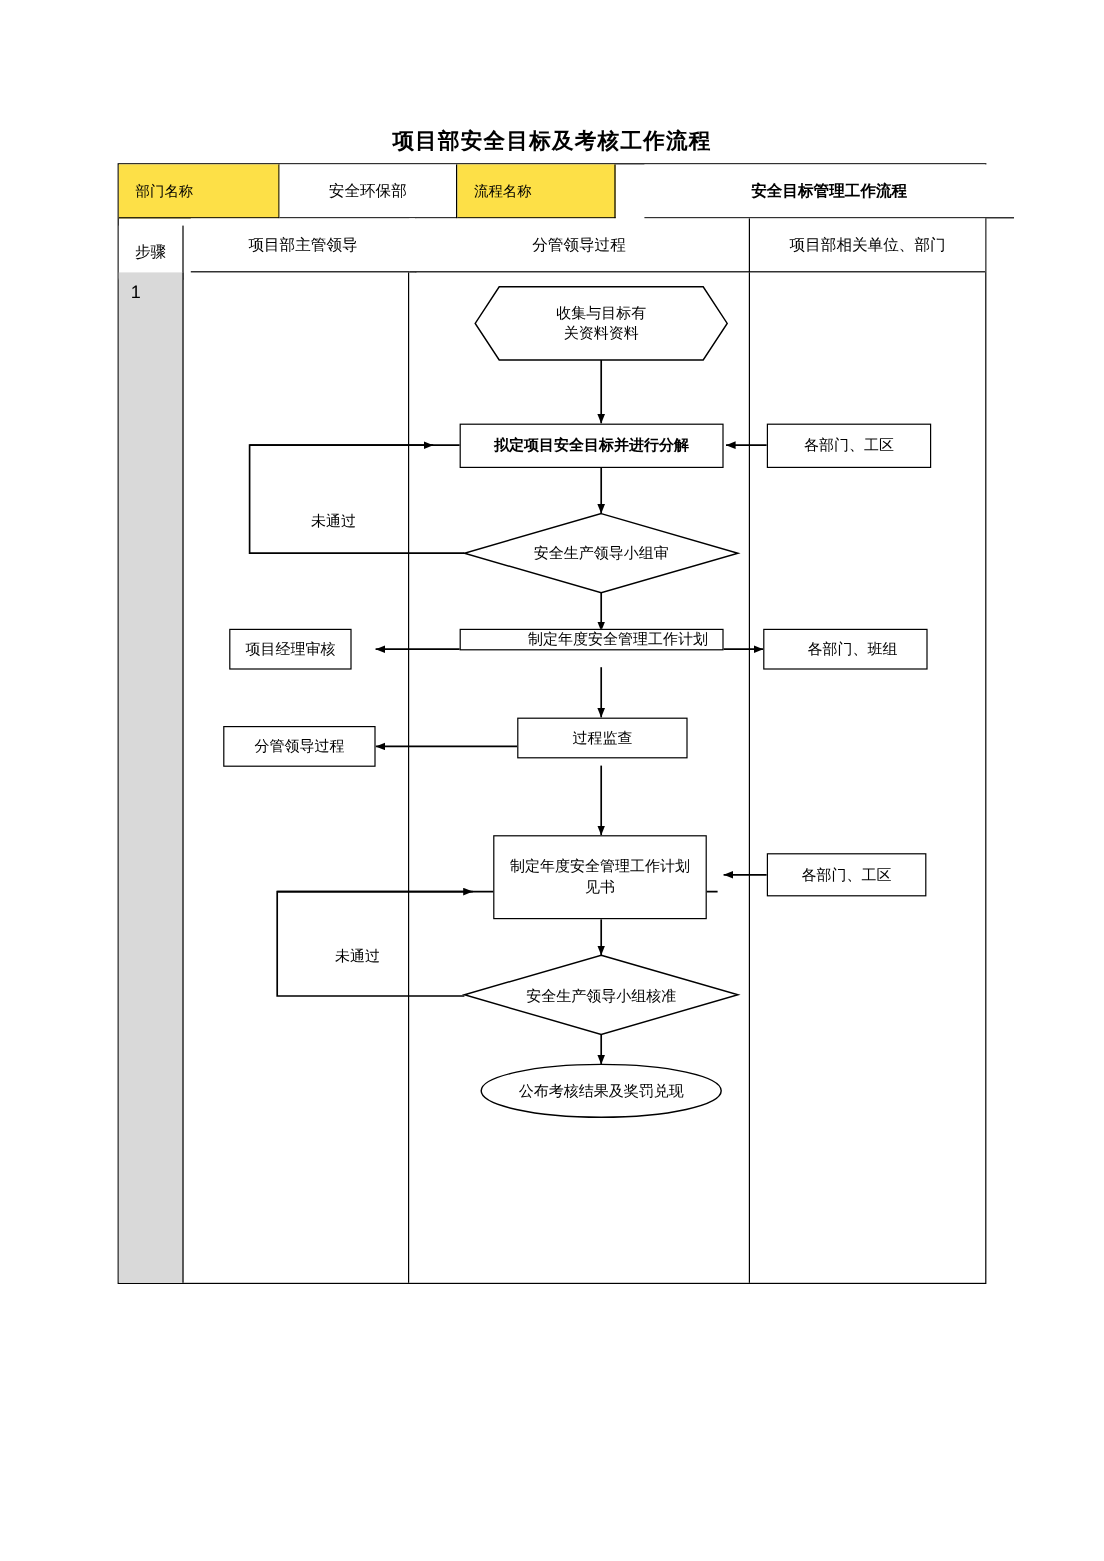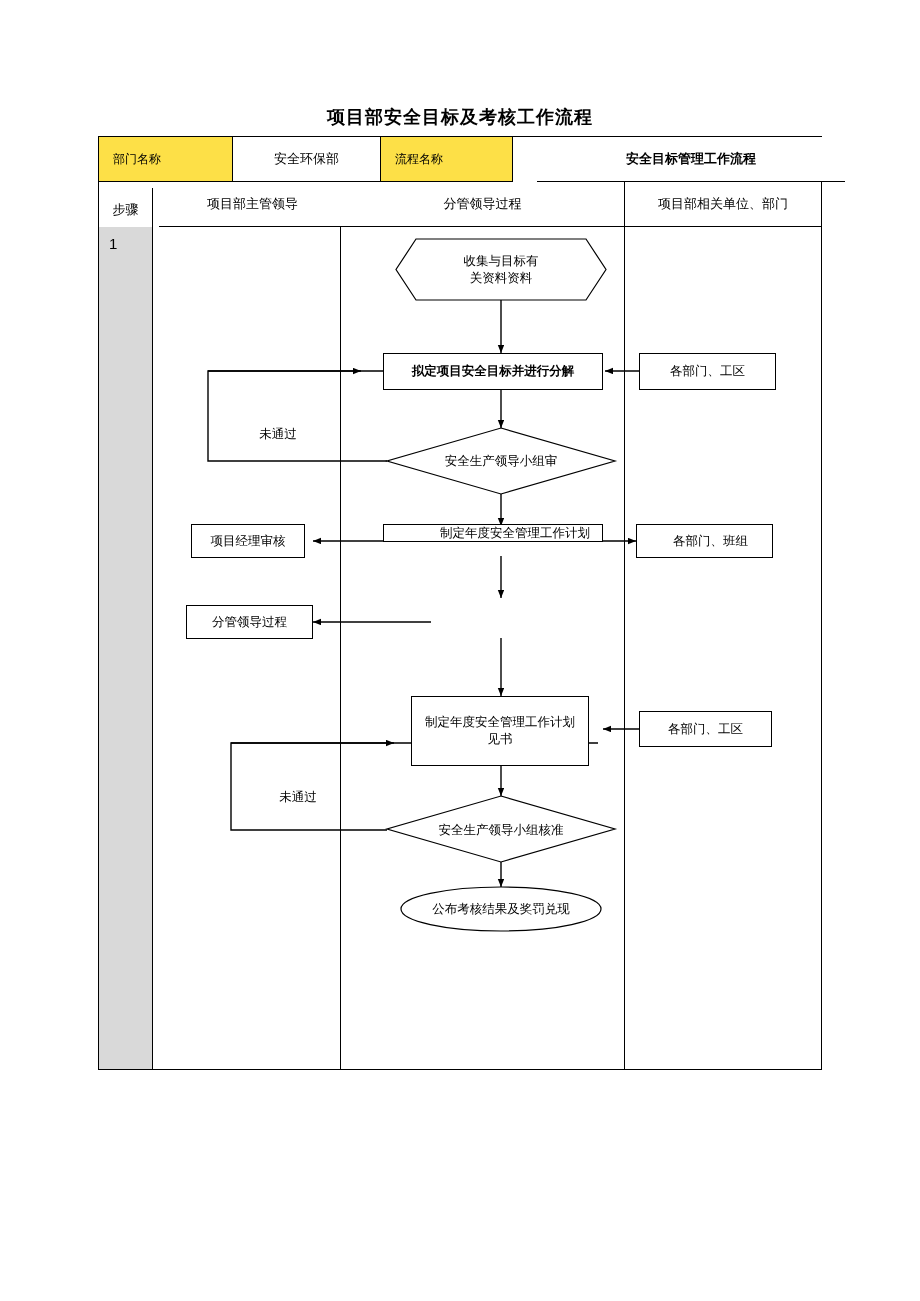--- a/index.html
+++ b/index.html
@@ -200,28 +200,31 @@
     </div>
 
     <div class="node label-plain" style="left:329px;top:221px;width:148px;height:28px;">
       <span>安全生产领导小组审</span>
     </div>
 
     <div class="node rect" style="left:285px;top:298px;width:220px;height:18px;padding-left:44px;">
       <span>制定年度安全管理工作计划</span>
     </div>
 
-    <div class="node rect" style="left:93px;top:298px;width:114px;height:34px;">
+    <div class="node rect" style="left:93px;top:298px;width:102px;height:34px;">
       <span>项目经理审核</span>
     </div>
 
     <div class="node rect" style="left:538px;top:298px;width:137px;height:34px;padding-left:12px;">
       <span>各部门、班组</span>
     </div>
 
+    <div class="node rect" style="left:333px;top:372px;width:142px;height:34px;">
+      <span>过程监查</span>
+    </div>
 
     <div class="node rect" style="left:88px;top:379px;width:127px;height:34px;">
       <span>分管领导过程</span>
     </div>
 
     <div class="node rect" style="left:313px;top:470px;width:178px;height:70px;">
       <span style="white-space:pre-line">制定年度安全管理工作计划
 见书</span>
     </div>
 

